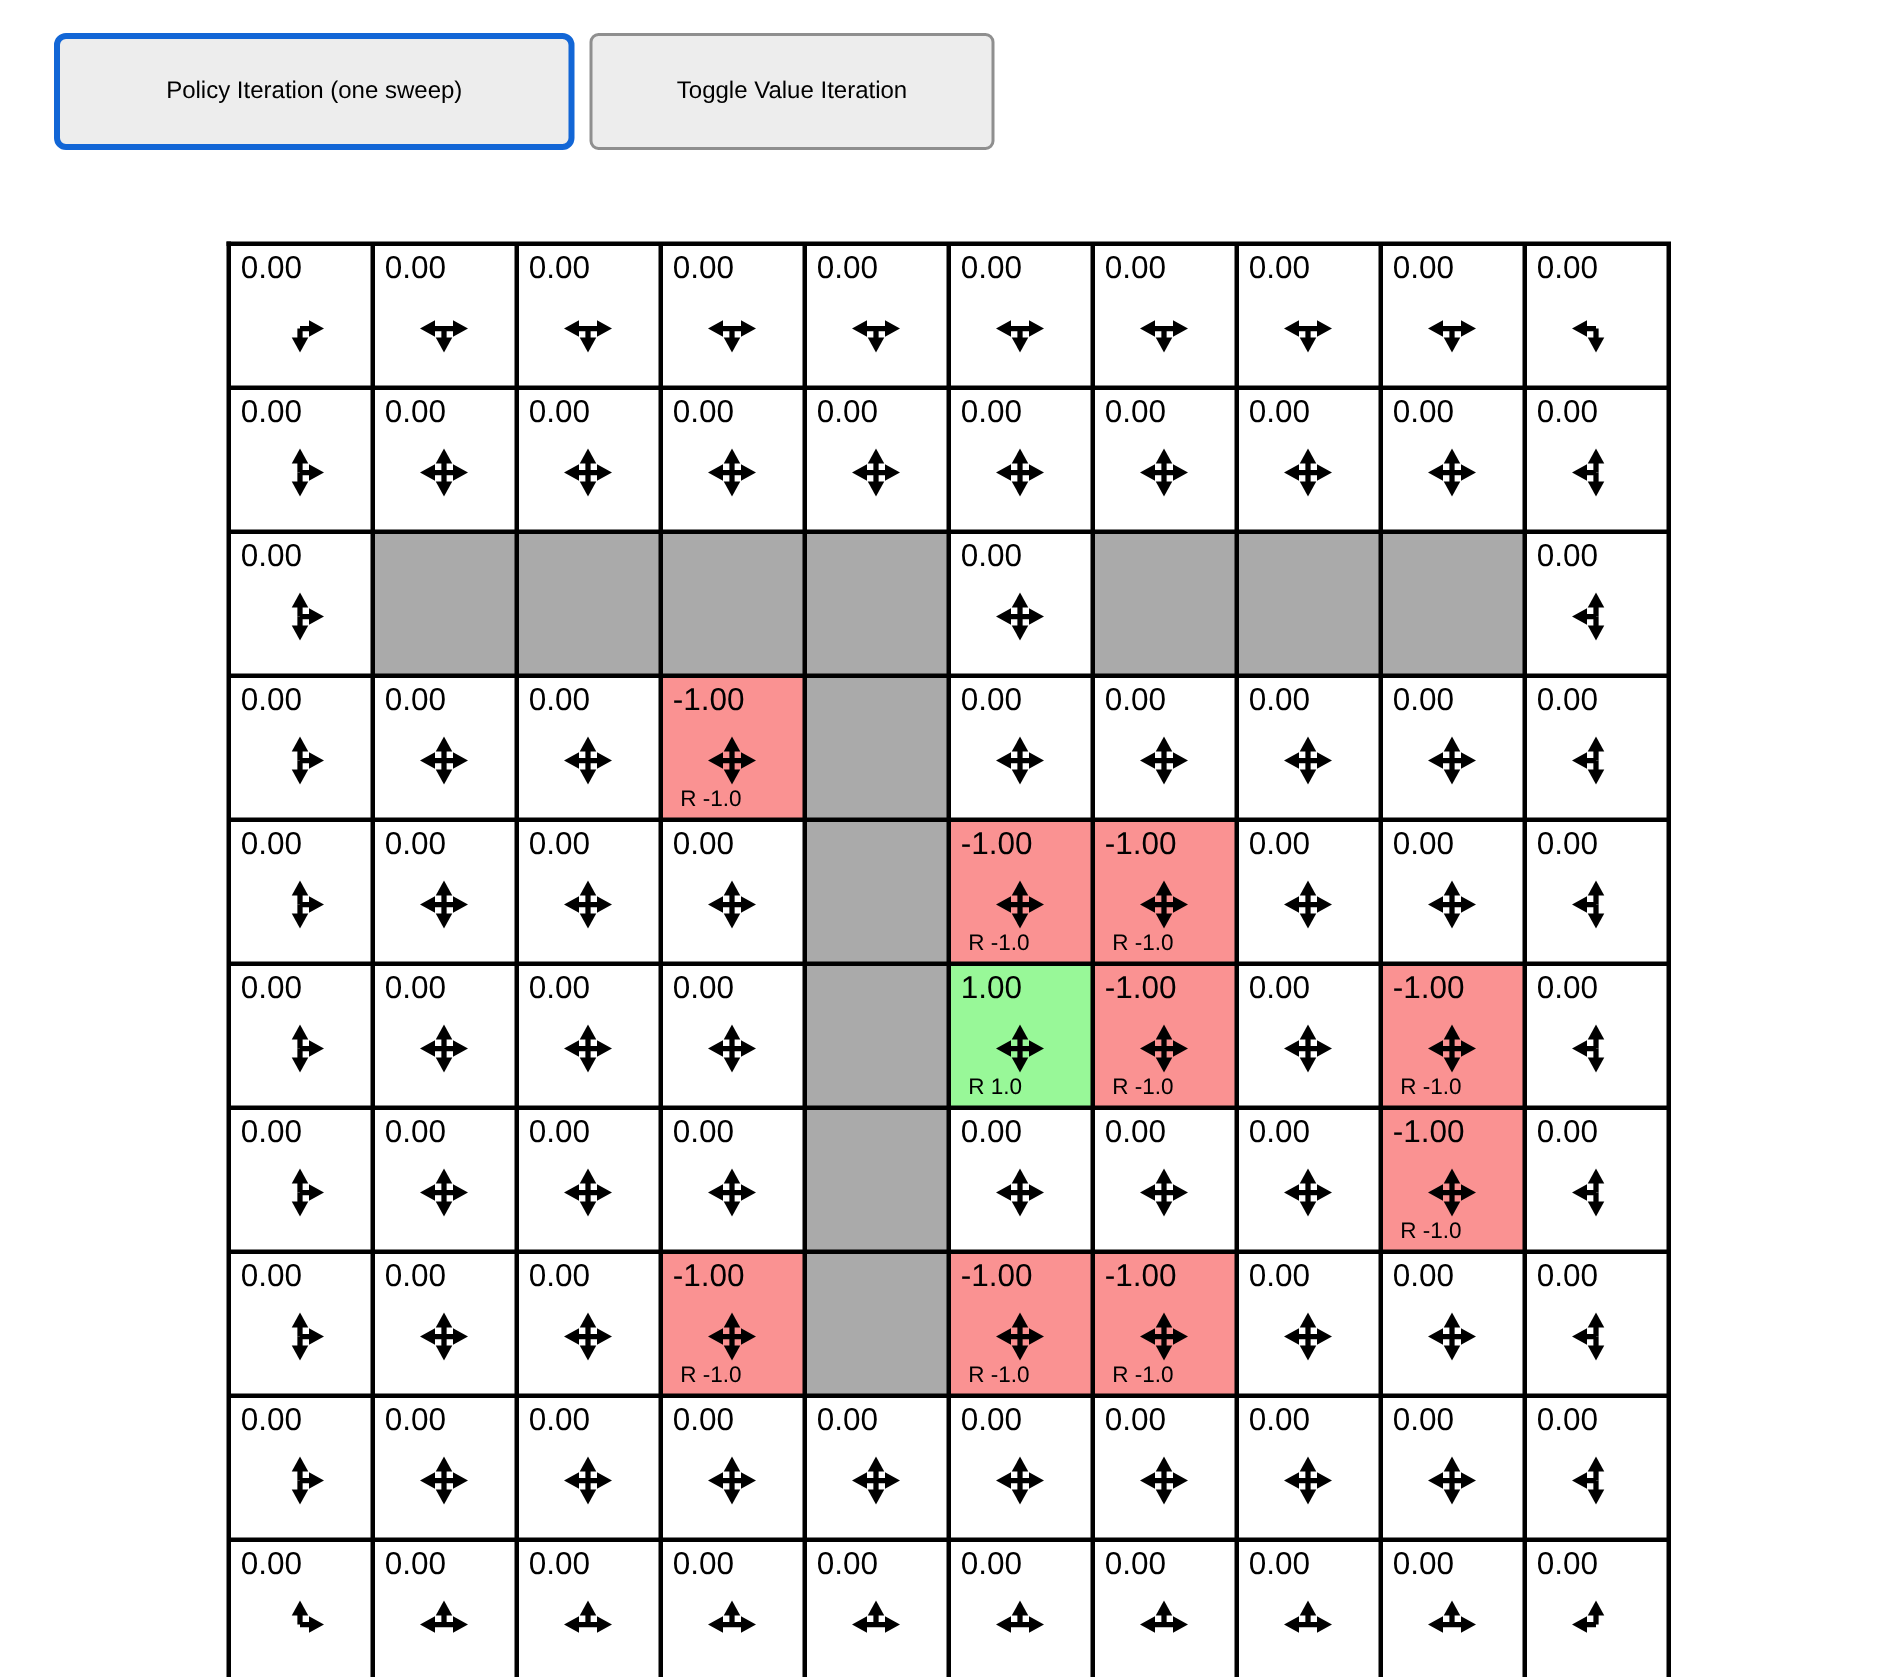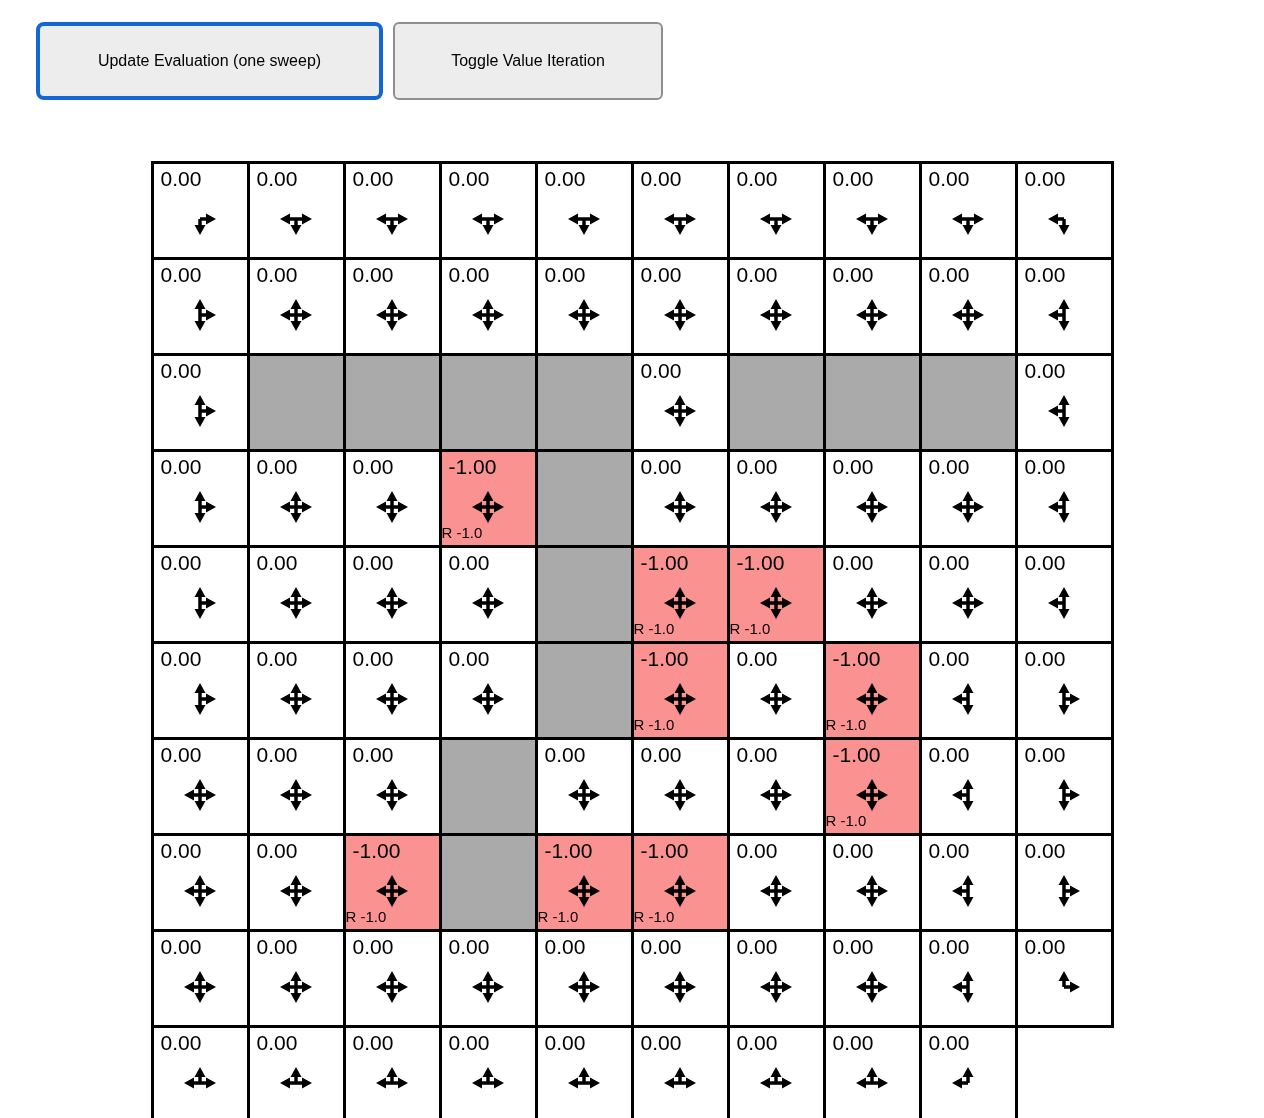--- a/index.html
+++ b/index.html
@@ -40,35 +40,35 @@
     background: #fff;
   }
   .cell.wall     { background: var(--wall, #aaaaaa); }
   .cell.negative { background: var(--negative, #fa9292); }
   .cell.positive { background: var(--positive, #98f898); }
   .cell .value {
     position: absolute; top: 3px; left: 7px;
     font-size: 21px; line-height: 1.15; white-space: nowrap;
   }
   .cell .reward {
-    position: absolute; bottom: 4px; left: 0;
+    position: absolute; bottom: 4px; left: 12px;
     font-size: 15px; white-space: nowrap;
   }
   .cell svg.arrows {
     position: absolute; left: 50%; top: 35px;
     transform: translateX(-50%);
   }
   .arrows line { stroke: #000; stroke-width: 3.5; }
   .arrows path { fill: #000; }
 </style>
 </head>
 <body>
 
 <div class="toolbar">
-  <button class="btn focused">Update Evaluation (one sweep)</button>
+  <button class="btn focused">Policy Iteration (one sweep)</button>
   <button class="btn">Toggle Value Iteration</button>
 </div>
 
 <div class="grid">
     <div class="cell empty">
       <span class="value">0.00</span>
       <svg class="arrows" width="40" height="40" viewBox="-20 -20 40 40">
         <g transform="rotate(0)">
           <line x1="0" y1="0" x2="7" y2="0"></line>
           <path d="M6,-5.5 L16,0 L6,5.5 Z"></path>
@@ -933,20 +933,42 @@
           <line x1="0" y1="0" x2="7" y2="0"></line>
           <path d="M6,-5.5 L16,0 L6,5.5 Z"></path>
         </g>
         <g transform="rotate(0)">
           <line x1="0" y1="0" x2="7" y2="0"></line>
           <path d="M6,-5.5 L16,0 L6,5.5 Z"></path>
         </g>
       </svg>
     </div>
     <div class="cell wall"></div>
+    <div class="cell positive">
+      <span class="value">1.00</span>
+      <svg class="arrows" width="40" height="40" viewBox="-20 -20 40 40">
+        <g transform="rotate(270)">
+          <line x1="0" y1="0" x2="7" y2="0"></line>
+          <path d="M6,-5.5 L16,0 L6,5.5 Z"></path>
+        </g>
+        <g transform="rotate(90)">
+          <line x1="0" y1="0" x2="7" y2="0"></line>
+          <path d="M6,-5.5 L16,0 L6,5.5 Z"></path>
+        </g>
+        <g transform="rotate(180)">
+          <line x1="0" y1="0" x2="7" y2="0"></line>
+          <path d="M6,-5.5 L16,0 L6,5.5 Z"></path>
+        </g>
+        <g transform="rotate(0)">
+          <line x1="0" y1="0" x2="7" y2="0"></line>
+          <path d="M6,-5.5 L16,0 L6,5.5 Z"></path>
+        </g>
+      </svg>
+      <span class="reward">R 1.0</span>
+    </div>
     <div class="cell negative">
       <span class="value">-1.00</span>
       <svg class="arrows" width="40" height="40" viewBox="-20 -20 40 40">
         <g transform="rotate(270)">
           <line x1="0" y1="0" x2="7" y2="0"></line>
           <path d="M6,-5.5 L16,0 L6,5.5 Z"></path>
         </g>
         <g transform="rotate(90)">
           <line x1="0" y1="0" x2="7" y2="0"></line>
           <path d="M6,-5.5 L16,0 L6,5.5 Z"></path>

